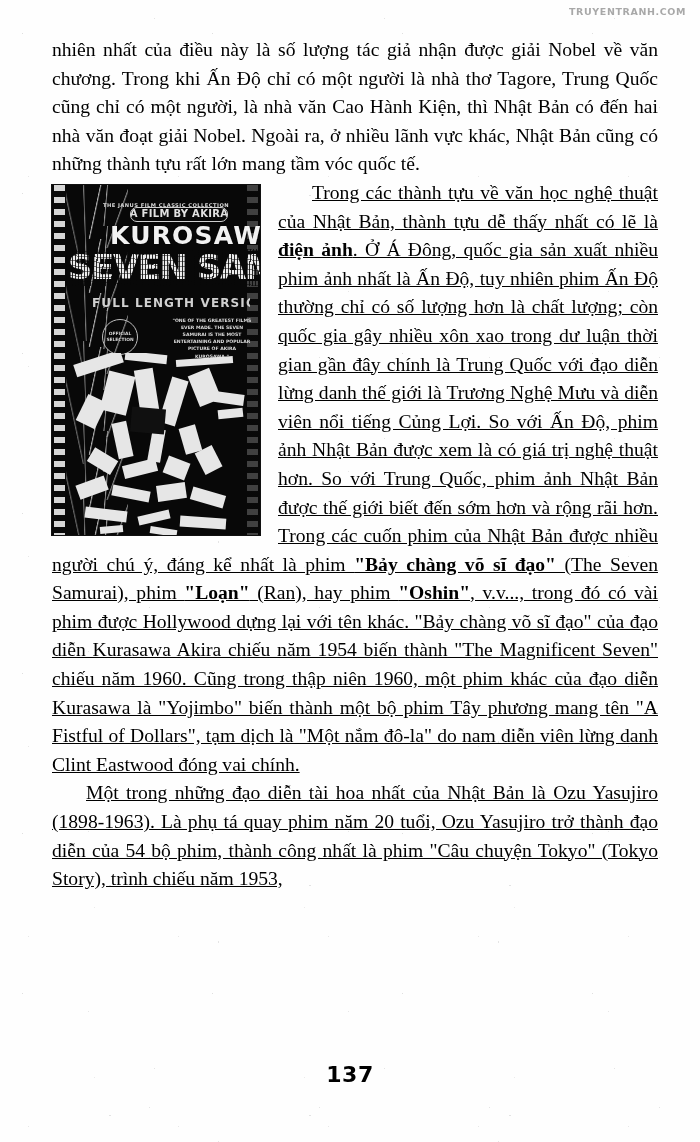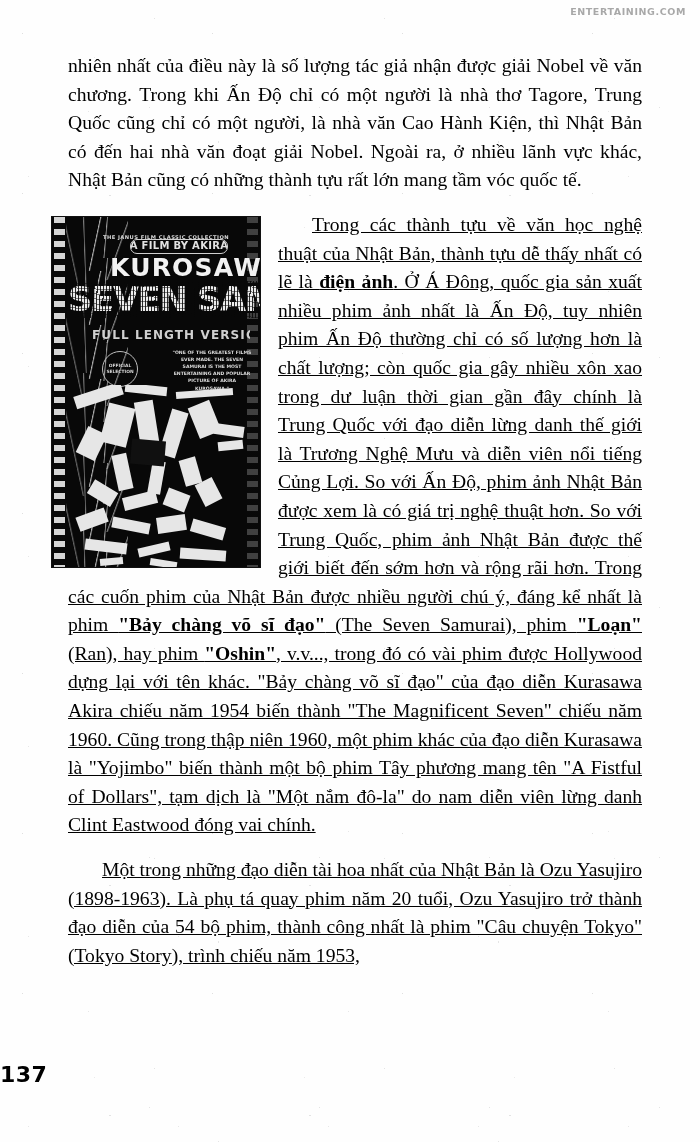--- a/index.html
+++ b/index.html
@@ -59,21 +59,21 @@
     left: 52px;
     top: 36px;
     width: 606px;
     font-size: 19.6px;
     line-height: 28.6px;
     text-align: justify;
     text-justify: inter-word;
     hyphens: none;
   }
 
-  .para { margin: 16px; }
+  .para { margin: 0; }
   .para + .para { margin-top: 0; }
   .indent { text-indent: 34px; text-decoration: underline; }
 
   b, strong { font-weight: 700; }
 
   
   .poster {
     float: left;
     width: 208px;
     height: 350px;
@@ -248,35 +248,35 @@
     transform-origin: center;
   }
   .poster-photo .dark {
     background: #101010;
   }
 
   .page-number {
     position: absolute;
     left: 0; right: 0;
     top: 1062px;
-    text-align: left;
+    text-align: center;
     font-family: "DejaVu Sans", sans-serif;
     font-size: 22px;
     font-weight: 700;
     letter-spacing: .5px;
   }
 </style>
 </head>
 <body>
 
 <div class="page">
 
   <div class="speckle"></div>
 
-  <div class="watermark">ENTERTAINING.COM</div>
+  <div class="watermark">TRUYENTRANH.COM</div>
 
   <div class="body-text">
 
     <p class="para">nhiên nhất của điều này là số lượng tác giả nhận được giải Nobel về văn chương. Trong khi Ấn Độ chỉ có một người là nhà thơ Tagore, Trung Quốc cũng chỉ có một người, là nhà văn Cao Hành Kiện, thì Nhật Bản có đến hai nhà văn đoạt giải Nobel. Ngoài ra, ở nhiều lãnh vực khác, Nhật Bản cũng có những thành tựu rất lớn mang tầm vóc quốc tế.</p>
 
     <div class="poster">
       <div class="sprockets"></div>
       <div class="sprockets right"></div>
       <div class="streaks"></div>
 

